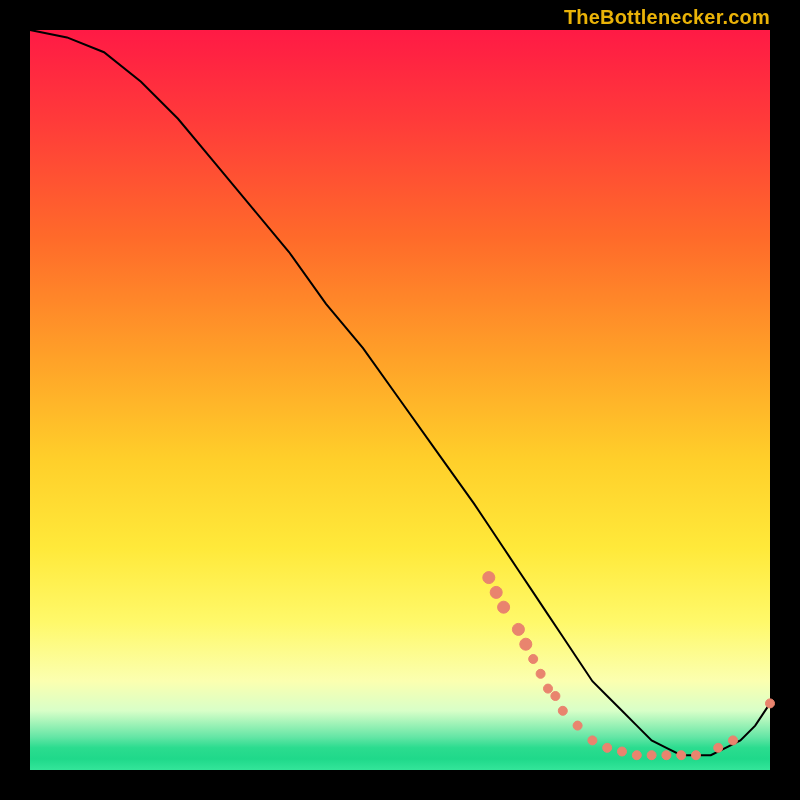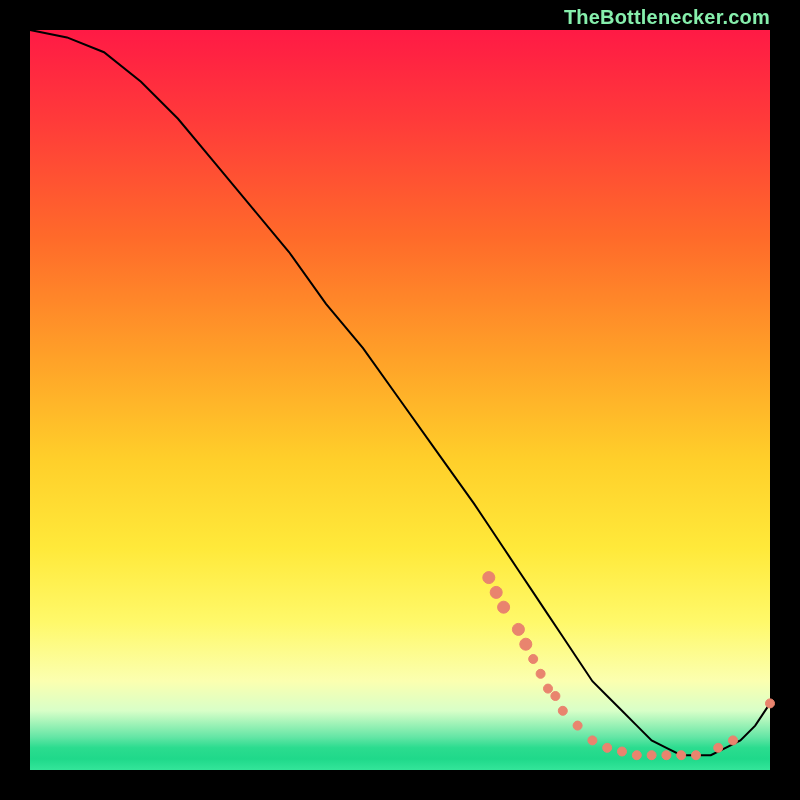--- a/index.html
+++ b/index.html
@@ -38,21 +38,21 @@
       #66e6a6 95.5%,
       #2bdc8f 97%,
       #1fd98a 98.5%,
       #34e59a 100%
     );
   }
   .attribution {
     position: absolute;
     top: 6px;
     right: 30px;
-    color: #86efac;
+    color: #eab308;
     font-size: 20px;
     font-weight: 600;
     letter-spacing: 0.2px;
   }
   svg.curve {
     position: absolute;
     left: 0;
     top: 0;
     width: 740px;
     height: 740px;

